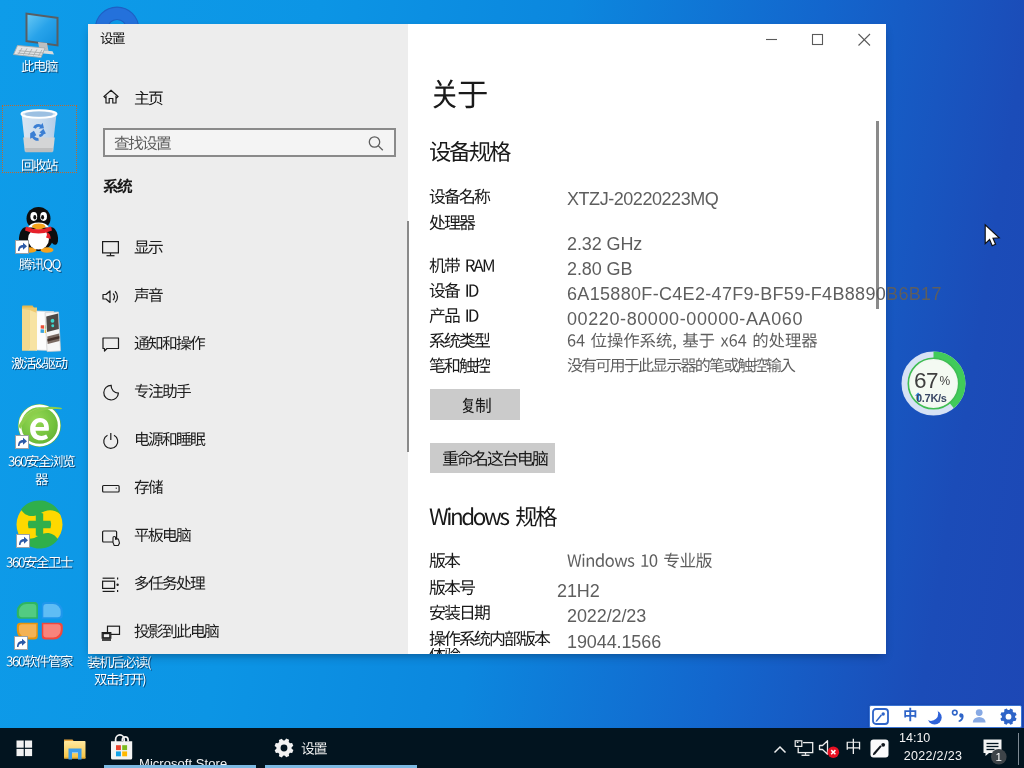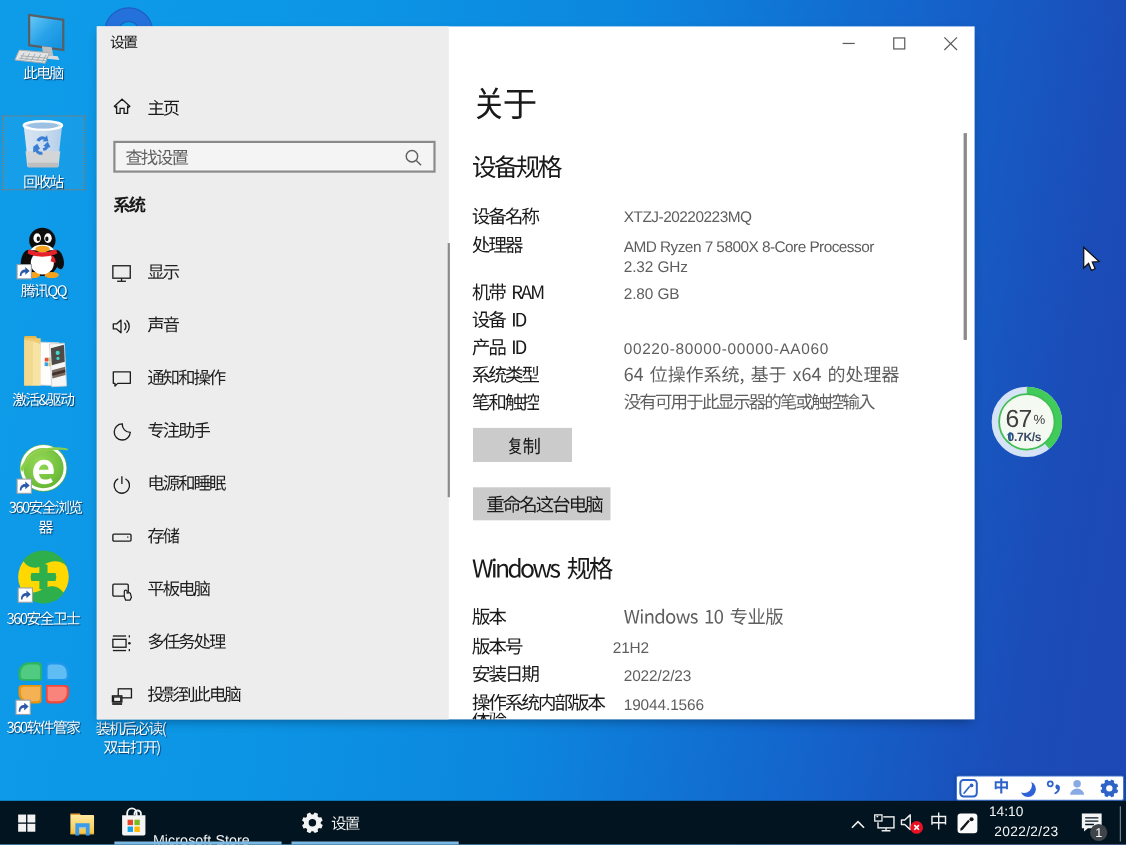--- a/index.html
+++ b/index.html
@@ -1,20 +1,20 @@
 <!DOCTYPE html>
 <html><head><meta charset="utf-8"><style>
 *{margin:0;padding:0;box-sizing:border-box}
 html,body{width:1024px;height:768px;overflow:hidden}
 #scr{position:relative;width:1024px;height:768px;overflow:hidden;font-family:"Liberation Sans",sans-serif;
 background:linear-gradient(99deg,#0E9CE9 0%,#0C95E5 28%,#0C87DE 50%,#1366CD 72%,#1B4CB8 90%,#1D47B5 100%);}
 .t{position:absolute}
 div.ab{position:absolute}
 svg{position:absolute;overflow:visible}
-.lat{position:absolute;color:#5E5E5E;font-size:14px;letter-spacing:-0.1px;white-space:pre}
+.lat{position:absolute;color:#5E5E5E;font-size:18px;letter-spacing:-0.1px;white-space:pre}
 .shadow path{filter:drop-shadow(1px 1.2px 0.7px rgba(10,30,60,.66))}
 </style></head><body>
 <div id="scr">
 
 <svg style="left:0;top:0" width="1024" height="768">
 <ellipse cx="117" cy="28.8" rx="15.5" ry="15.5" fill="none" stroke="#2471DB" stroke-width="12.4"></ellipse>
 <ellipse cx="117" cy="28.8" rx="21.7" ry="21.7" fill="none" stroke="#1E60C4" stroke-width="1.1"></ellipse>
 <ellipse cx="117" cy="28.8" rx="9.3" ry="9.3" fill="none" stroke="#1E60C4" stroke-width="1.1"></ellipse>
 </svg>
 <svg style="left:14px;top:10px" width="52" height="50" viewBox="0 0 52 50">
@@ -320,23 +320,23 @@
 <svg class="t" style="left:429px;top:308.5px;" width="51" height="21" viewBox="0 -12.77 51 21">
       <path d="M4.4 -10.3C5 -9.5 5.6 -8.5 5.8 -7.8L7 -8.3C6.7 -9 6.1 -10 5.5 -10.7ZM11.6 -10.7C11.3 -9.8 10.7 -8.6 10.2 -7.8H2.1V-5.5C2.1 -3.7 1.9 -1.2 0.6 0.6C0.9 0.8 1.4 1.2 1.6 1.5C3.1 -0.5 3.4 -3.5 3.4 -5.5V-6.6H15.6V-7.8H11.5C11.9 -8.5 12.5 -9.4 12.9 -10.2ZM7.1 -13.8C7.5 -13.3 7.9 -12.6 8.2 -12.1H1.8V-10.9H15.2V-12.1H9.6L9.7 -12.1C9.4 -12.7 8.9 -13.5 8.4 -14.1Z M20.1 -12.2H26.8V-9H20.1ZM18.8 -13.4V-7.8H28.1V-13.4ZM16.4 -6V1.3H17.6V0.4H21.1V1.2H22.4V-6ZM17.6 -0.8V-4.8H21.1V-0.8ZM24.2 -6V1.3H25.4V0.4H29.3V1.2H30.5V-6ZM25.4 -0.8V-4.8H29.3V-0.8Z M37.4 0H39V-12.3H37.4Z M40.5 0H43.7C47.4 0 49.4 -2.3 49.4 -6.2C49.4 -10.1 47.4 -12.3 43.6 -12.3H40.5ZM42.1 -1.3V-11.1H43.5C46.4 -11.1 47.8 -9.3 47.8 -6.2C47.8 -3.1 46.4 -1.3 43.5 -1.3Z" fill="#1b1b1b"></path>
     </svg>
 <svg class="t" style="left:429px;top:333.5px;" width="62" height="21" viewBox="0 -12.77 62 21">
       <path d="M4.5 -3.2C3.6 -2 2.1 -0.7 0.6 0.1C1 0.3 1.5 0.8 1.8 1C3.1 0.1 4.7 -1.3 5.8 -2.7ZM10.8 -2.6C12.2 -1.5 14 0 14.9 1L16 0.2C15.1 -0.8 13.2 -2.3 11.8 -3.3ZM13.9 -13.9C11 -13.3 5.8 -12.9 1.5 -12.8C1.6 -12.5 1.7 -12 1.8 -11.7C3.2 -11.7 4.8 -11.8 6.4 -11.9C5.8 -11 4.9 -10.1 4.2 -9.4L3 -10L2.2 -9.3C3.5 -8.5 5.1 -7.3 6.1 -6.4C5.6 -6 5.1 -5.6 4.6 -5.3L0.9 -5.3L1.1 -4L7.7 -4.1V1.3H9V-4.2L13.9 -4.3C14.3 -3.8 14.7 -3.4 15 -3L16.1 -3.7C15.3 -4.9 13.5 -6.6 12 -7.8L11 -7.1C11.6 -6.6 12.2 -6 12.8 -5.4L6.5 -5.3C8.5 -6.9 10.7 -8.9 12.4 -10.7L11.2 -11.4C10.1 -10.1 8.6 -8.6 7 -7.3C6.5 -7.7 5.8 -8.2 5.1 -8.7C6.1 -9.6 7.2 -10.8 8.1 -11.9L7.9 -12C10.4 -12.2 12.9 -12.4 14.8 -12.8Z M26.7 -5.9V-0.6C26.7 0.6 27 1 28.2 1C28.4 1 29.4 1 29.7 1C30.7 1 31 0.4 31.1 -1.9C30.8 -2 30.3 -2.2 30 -2.4C30 -0.4 29.9 -0.1 29.5 -0.1C29.3 -0.1 28.5 -0.1 28.4 -0.1C28 -0.1 28 -0.2 28 -0.6V-5.9ZM23.6 -5.9C23.5 -2.6 23.1 -0.8 20.3 0.3C20.6 0.5 21 1 21.1 1.3C24.2 0.1 24.7 -2.1 24.8 -5.9ZM15.7 -0.9 16 0.4C17.5 -0.1 19.5 -0.8 21.4 -1.4L21.2 -2.5C19.1 -1.9 17.1 -1.2 15.7 -0.9ZM25 -13.8C25.3 -13.2 25.7 -12.2 25.9 -11.7H21.8V-10.5H24.9C24.1 -9.5 22.9 -7.9 22.6 -7.6C22.2 -7.3 21.8 -7.2 21.5 -7.1C21.6 -6.8 21.9 -6.2 21.9 -5.8C22.4 -6 23.1 -6.1 29.2 -6.7C29.5 -6.2 29.7 -5.8 29.9 -5.5L30.9 -6.1C30.4 -7 29.3 -8.6 28.4 -9.8L27.4 -9.3C27.8 -8.8 28.2 -8.2 28.6 -7.7L23.9 -7.3C24.7 -8.2 25.7 -9.5 26.4 -10.5H30.9V-11.7H26.1L27.2 -12C27 -12.5 26.5 -13.5 26.2 -14.1ZM16 -7.1C16.3 -7.2 16.6 -7.3 18.7 -7.6C17.9 -6.5 17.3 -5.7 17 -5.4C16.4 -4.8 16.1 -4.4 15.7 -4.3C15.8 -3.9 16 -3.3 16.1 -3.1C16.5 -3.3 17 -3.5 21.2 -4.4C21.2 -4.6 21.1 -5.1 21.2 -5.5L18 -4.9C19.3 -6.3 20.5 -8.1 21.6 -9.9L20.5 -10.6C20.2 -10 19.8 -9.4 19.4 -8.8L17.4 -8.6C18.4 -10 19.4 -11.8 20.2 -13.6L18.9 -14.2C18.2 -12.1 16.9 -10 16.5 -9.4C16.2 -8.9 15.9 -8.5 15.6 -8.4C15.7 -8 15.9 -7.4 16 -7.1Z M33.1 -13.2C33.8 -12.5 34.5 -11.5 34.8 -10.9H31.2V-9.7H36.7C35.3 -8.3 33.1 -7.2 30.9 -6.6C31.2 -6.4 31.5 -5.9 31.7 -5.6C34 -6.2 36.3 -7.6 37.7 -9.2V-6.4H39V-9.3C40.4 -7.6 42.7 -6.4 45.1 -5.8C45.3 -6.1 45.7 -6.6 45.9 -6.8C43.6 -7.3 41.4 -8.3 40.1 -9.7H45.7V-10.9H41.8C42.4 -11.5 43.2 -12.4 43.9 -13.3L42.5 -13.8C42.1 -13 41.3 -11.9 40.7 -11.2L41.5 -10.9H39V-14.1H37.7V-10.9H35.1L36 -11.3C35.7 -12 34.9 -13 34.1 -13.6ZM37.8 -6C37.7 -5.3 37.6 -4.7 37.5 -4.2H31.2V-3H37.1C36.2 -1.4 34.6 -0.4 30.8 0.2C31 0.5 31.3 1 31.4 1.3C35.6 0.6 37.5 -0.7 38.4 -2.8C39.6 -0.4 41.9 0.9 45.4 1.3C45.6 1 45.9 0.4 46.2 0.1C42.9 -0.2 40.7 -1.1 39.6 -3H45.8V-4.2H43.1L43.8 -4.8C43.1 -5.3 41.8 -5.8 40.8 -6.2L40.1 -5.6C41 -5.2 42.2 -4.6 42.9 -4.2H38.8C39 -4.7 39.1 -5.3 39.1 -6Z M55.7 -13.2V-7.5H56.8V-13.2ZM58.8 -14V-6.5C58.8 -6.3 58.7 -6.2 58.5 -6.2C58.2 -6.2 57.4 -6.2 56.4 -6.2C56.6 -5.9 56.8 -5.4 56.8 -5.1C58 -5.1 58.9 -5.1 59.4 -5.3C59.9 -5.5 60 -5.8 60 -6.5V-14ZM51.5 -12.3V-10H49.4V-10.1V-12.3ZM46.1 -10V-8.9H48.2C48 -7.7 47.4 -6.6 46 -5.7C46.2 -5.5 46.6 -5.1 46.8 -4.8C48.5 -5.9 49.2 -7.4 49.4 -8.9H51.5V-5.3H52.7V-8.9H54.6V-10H52.7V-12.3H54.3V-13.4H46.7V-12.3H48.3V-10.1V-10ZM52.8 -5.6V-3.7H47.5V-2.6H52.8V-0.4H45.8V0.8H61V-0.4H54.1V-2.6H59.2V-3.7H54.1V-5.6Z" fill="#1b1b1b"></path>
     </svg>
 <svg class="t" style="left:429px;top:358.5px;" width="62" height="21" viewBox="0 -12.77 62 21">
       <path d="M1 -2.7 1.1 -1.6 7.2 -2.1V-0.7C7.2 0.8 7.7 1.2 9.6 1.2C10 1.2 13 1.2 13.4 1.2C15 1.2 15.4 0.6 15.6 -1.3C15.2 -1.4 14.7 -1.6 14.4 -1.8C14.3 -0.2 14.2 0.1 13.4 0.1C12.7 0.1 10.1 0.1 9.6 0.1C8.6 0.1 8.4 -0.1 8.4 -0.7V-2.2L15.9 -2.8L15.7 -3.9L8.4 -3.3V-5.1L14.3 -5.6L14.2 -6.6L8.4 -6.1V-7.7C10.6 -7.9 12.7 -8.2 14.3 -8.6L13.6 -9.6C10.9 -9 6.2 -8.5 2.1 -8.2C2.3 -7.9 2.4 -7.5 2.4 -7.2C3.9 -7.2 5.6 -7.4 7.2 -7.5V-6L1.8 -5.6L1.9 -4.5L7.2 -5V-3.2ZM3.1 -14.2C2.6 -12.5 1.7 -10.8 0.6 -9.7C0.9 -9.6 1.4 -9.2 1.7 -9C2.2 -9.7 2.8 -10.5 3.3 -11.4H4.1C4.6 -10.7 5 -9.7 5.2 -9.1L6.3 -9.5C6.1 -10 5.8 -10.8 5.4 -11.4H8V-12.5H3.8C4 -13 4.1 -13.4 4.3 -13.9ZM9.7 -14.2C9.2 -12.5 8.3 -11 7.2 -9.9C7.5 -9.8 8 -9.4 8.3 -9.2C8.9 -9.8 9.4 -10.6 9.9 -11.4H11.1C11.5 -10.8 11.9 -10.1 12 -9.5L13.1 -9.9C13 -10.4 12.7 -10.9 12.4 -11.4H15.7V-12.5H10.4C10.6 -13 10.8 -13.4 10.9 -13.9Z M23.9 -12.5V0.6H25.1V-0.8H28.9V0.5H30.2V-12.5ZM25.1 -2V-11.3H28.9V-2ZM22.4 -14C20.9 -13.4 18.2 -12.9 16 -12.5C16.1 -12.3 16.3 -11.8 16.4 -11.5C17.3 -11.6 18.2 -11.8 19.1 -11.9V-9.1H15.8V-8H18.8C18.1 -5.8 16.7 -3.5 15.4 -2.3C15.7 -1.9 16 -1.4 16.1 -1.1C17.2 -2.2 18.3 -4.2 19.1 -6.1V1.3H20.4V-6.1C21.1 -5.1 22.1 -3.9 22.4 -3.2L23.2 -4.3C22.8 -4.8 21 -6.9 20.4 -7.5V-8H23.3V-9.1H20.4V-12.2C21.5 -12.4 22.4 -12.7 23.2 -13Z M38.5 -10.7V-4.4H41.3V-0.7L38 -0.4L38.2 0.8L44.8 0.1C45 0.6 45.1 1 45.2 1.4L46.3 1C46 -0.2 45.2 -2.1 44.4 -3.5L43.4 -3.2C43.8 -2.5 44.1 -1.8 44.4 -1L42.5 -0.9V-4.4H45.5V-10.7H42.5V-14.1H41.3V-10.7ZM39.6 -9.6H41.3V-5.5H39.6ZM42.5 -9.6H44.4V-5.5H42.5ZM34.2 -8.9V-7H32.8V-8.9ZM35.1 -8.9H36.6V-7H35.1ZM32.7 -9.8C32.9 -10.4 33.2 -11 33.5 -11.6H35.2C35 -11 34.7 -10.3 34.4 -9.8ZM33.1 -14.1C32.6 -12.1 31.7 -10.1 30.5 -8.8C30.8 -8.6 31.3 -8.2 31.5 -8L31.8 -8.4V-5.3C31.8 -3.5 31.7 -1 30.6 0.8C30.8 0.9 31.3 1.2 31.5 1.4C32.2 0.1 32.6 -1.5 32.7 -3.1H36.6V0C36.6 0.2 36.5 0.3 36.3 0.3C36.1 0.3 35.3 0.3 34.5 0.3C34.6 0.6 34.8 1.1 34.8 1.4C36 1.4 36.7 1.3 37.1 1.1C37.5 1 37.6 0.6 37.6 0V-9.8H35.5C36 -10.6 36.4 -11.4 36.7 -12.2L36 -12.7L35.8 -12.6H33.8C34 -13 34.1 -13.5 34.2 -13.9ZM34.2 -6V-4.1H32.8L32.8 -5.3V-6ZM35.1 -6H36.6V-4.1H35.1Z M50.5 -0.3V0.9H61.1V-0.3H56.5V-3.8H60.3V-5H51.6V-3.8H55.2V-0.3ZM55.2 -14.1V-12.3H51V-9.5H52.1V-11.3H53.9C53.8 -8.8 53.4 -7.5 50.9 -6.9C51.2 -6.7 51.5 -6.2 51.6 -6C54.3 -6.8 54.9 -8.4 55.1 -11.3H56.7V-7.9C56.7 -6.8 56.9 -6.5 58.1 -6.5C58.4 -6.5 59.4 -6.5 59.7 -6.5C60.6 -6.5 60.9 -6.9 61 -8.6C60.7 -8.7 60.2 -8.8 60 -9C59.9 -7.7 59.9 -7.5 59.5 -7.5C59.3 -7.5 58.4 -7.5 58.3 -7.5C57.9 -7.5 57.8 -7.6 57.8 -8V-11.3H59.8V-9.6H61V-12.3H56.5V-14.1ZM47.8 -14.1V-10.7H45.7V-9.5H47.8V-6.2L45.5 -5.4L45.8 -4.2L47.8 -4.9V-0.1C47.8 0.1 47.7 0.2 47.5 0.2C47.3 0.2 46.7 0.2 45.9 0.2C46.1 0.5 46.3 1 46.3 1.3C47.4 1.4 48 1.3 48.4 1.1C48.8 0.9 49 0.6 49 -0.1V-5.3L50.9 -6L50.6 -7.2L49 -6.6V-9.5H50.7V-10.7H49V-14.1Z" fill="#1b1b1b"></path>
     </svg>
 <div class="lat" style="left:567px;top:189px;letter-spacing:-0.45px">XTZJ-20220223MQ</div>
-<div class="lat" style="left:567px;top:215.5px;letter-spacing:-0.5px">AMD Ryzen 7 5800X 8-Core Processor</div>
 <div class="lat" style="left:567px;top:234px">2.32 GHz</div>
 <div class="lat" style="left:567px;top:258.5px">2.80 GB</div>
+<div class="lat" style="left:567px;top:283.5px;letter-spacing:0.32px">6A15880F-C4E2-47F9-BF59-F4B8890B6B17</div>
 <div class="lat" style="left:567px;top:308.5px;letter-spacing:0.6px">00220-80000-00000-AA060</div>
 <svg class="t" style="left:567px;top:333.5px;" width="253" height="20" viewBox="0 -12.43 253 20">
       <path d="M4.9 0.2C6.8 0.2 8.4 -1.4 8.4 -3.7C8.4 -6.2 7.1 -7.4 5 -7.4C4.1 -7.4 3.1 -6.9 2.3 -6C2.4 -9.7 3.7 -11 5.4 -11C6.1 -11 6.9 -10.6 7.3 -10.1L8.2 -11C7.5 -11.7 6.6 -12.2 5.3 -12.2C3 -12.2 0.9 -10.4 0.9 -5.7C0.9 -1.8 2.6 0.2 4.9 0.2ZM2.4 -4.8C3.1 -5.9 4.1 -6.3 4.8 -6.3C6.2 -6.3 6.9 -5.3 6.9 -3.7C6.9 -2 6.1 -1 4.9 -1C3.4 -1 2.5 -2.3 2.4 -4.8Z M14.6 0H16V-3.3H17.6V-4.5H16V-12H14.4L9.4 -4.3V-3.3H14.6ZM14.6 -4.5H10.9L13.7 -8.6C14 -9.2 14.3 -9.8 14.6 -10.4H14.7C14.7 -9.7 14.6 -8.8 14.6 -8.2Z M30.4 -8.1C31 -5.9 31.5 -3 31.6 -1.4L32.8 -1.7C32.7 -3.3 32.1 -6.1 31.5 -8.3ZM29 -10.5V-9.4H39V-10.5H34.5V-13.5H33.3V-10.5ZM28.6 -0.6V0.5H39.4V-0.6H35.5C36.2 -2.7 37.1 -5.7 37.7 -8.2L36.3 -8.4C35.9 -6 35 -2.7 34.3 -0.6ZM28.2 -13.7C27.2 -11.2 25.6 -8.8 24 -7.2C24.2 -6.9 24.6 -6.3 24.7 -6C25.3 -6.6 25.9 -7.4 26.5 -8.2V1.3H27.7V-9.9C28.3 -11 28.9 -12.2 29.3 -13.3Z M48.6 -12.1H52.4V-10.4H48.6ZM47.5 -13.1V-9.5H53.5V-13.1ZM46.8 -7.8H49V-6H46.8ZM51.9 -7.8H54.1V-6H51.9ZM42.6 -13.7V-10.4H40.7V-9.3H42.6V-5.7C41.8 -5.4 41.1 -5.2 40.6 -5L40.9 -3.9L42.6 -4.5V-0.1C42.6 0.1 42.5 0.1 42.3 0.1C42.2 0.1 41.7 0.1 41.2 0.1C41.3 0.4 41.5 0.9 41.5 1.2C42.3 1.2 42.9 1.2 43.2 1C43.6 0.8 43.7 0.5 43.7 -0.1V-4.9L45.4 -5.6L45.2 -6.7L43.7 -6.1V-9.3H45.3V-10.4H43.7V-13.7ZM49.9 -5.1V-3.8H45.6V-2.8H49.1C48 -1.6 46.2 -0.5 44.5 -0C44.7 0.2 45.1 0.7 45.3 0.9C46.9 0.3 48.7 -0.8 49.9 -2.1V1.3H51V-2.2C52.1 -1 53.6 0.2 55 0.8C55.2 0.5 55.5 0.1 55.8 -0.1C54.3 -0.7 52.8 -1.7 51.8 -2.8H55.5V-3.8H51V-5.1H55.2V-8.7H50.9V-5.1H50V-8.7H45.9V-5.1Z M64.9 -13.5C64.1 -11.1 62.8 -8.8 61.3 -7.2C61.6 -7 62 -6.6 62.2 -6.4C63.1 -7.3 63.9 -8.5 64.6 -9.8H65.7V1.3H66.9V-2.7H71.9V-3.8H66.9V-6.3H71.7V-7.5H66.9V-9.8H72V-11H65.2C65.5 -11.7 65.8 -12.5 66.1 -13.2ZM61 -13.7C60 -11.2 58.5 -8.7 56.9 -7.1C57.1 -6.9 57.5 -6.2 57.6 -5.9C58.2 -6.5 58.7 -7.1 59.2 -7.9V1.3H60.5V-9.8C61.1 -10.9 61.7 -12.1 62.1 -13.3Z M77 -3.1C76.1 -1.9 74.6 -0.7 73.2 0.1C73.6 0.3 74.1 0.7 74.4 1C75.7 0.1 77.2 -1.3 78.3 -2.7ZM83.1 -2.5C84.5 -1.5 86.3 0 87.1 0.9L88.2 0.2C87.3 -0.8 85.5 -2.2 84.1 -3.2ZM86.1 -13.5C83.3 -12.9 78.3 -12.6 74 -12.5C74.2 -12.2 74.3 -11.7 74.3 -11.4C75.8 -11.4 77.3 -11.5 78.9 -11.6C78.2 -10.7 77.4 -9.8 76.7 -9.1L75.6 -9.8L74.7 -9C76.1 -8.3 77.6 -7.1 78.5 -6.2C78 -5.9 77.6 -5.5 77.1 -5.2L73.5 -5.1L73.7 -3.9L80.1 -4V1.3H81.4V-4.1L86.1 -4.2C86.6 -3.7 87 -3.3 87.2 -2.9L88.3 -3.6C87.5 -4.8 85.7 -6.4 84.3 -7.6L83.3 -6.9C83.9 -6.4 84.5 -5.9 85.1 -5.3L78.9 -5.2C80.9 -6.7 83.1 -8.7 84.7 -10.4L83.5 -11.1C82.5 -9.8 81 -8.4 79.5 -7.1C79 -7.5 78.3 -8 77.6 -8.5C78.5 -9.4 79.6 -10.5 80.5 -11.6L80.3 -11.7C82.8 -11.8 85.2 -12.1 87 -12.5Z M100.4 -5.8V-0.6C100.4 0.6 100.6 1 101.8 1C102 1 103 1 103.2 1C104.2 1 104.5 0.4 104.6 -1.9C104.3 -1.9 103.8 -2.1 103.6 -2.4C103.5 -0.4 103.4 -0.1 103.1 -0.1C102.9 -0.1 102.1 -0.1 102 -0.1C101.6 -0.1 101.6 -0.1 101.6 -0.6V-5.8ZM97.3 -5.7C97.2 -2.5 96.8 -0.7 94.1 0.3C94.4 0.5 94.7 0.9 94.9 1.3C97.9 0 98.4 -2.1 98.5 -5.7ZM89.6 -0.9 89.9 0.3C91.4 -0.1 93.3 -0.7 95.1 -1.3L94.9 -2.4C93 -1.8 91 -1.2 89.6 -0.9ZM98.7 -13.5C99 -12.8 99.4 -11.9 99.6 -11.4H95.6V-10.3H98.5C97.8 -9.2 96.7 -7.7 96.3 -7.4C96 -7.1 95.6 -7 95.3 -6.9C95.4 -6.6 95.6 -6 95.7 -5.7C96.1 -5.9 96.8 -6 102.8 -6.5C103 -6.1 103.3 -5.7 103.4 -5.3L104.5 -5.9C104 -6.9 102.9 -8.4 102 -9.5L101.1 -9C101.4 -8.6 101.8 -8 102.1 -7.5L97.6 -7.1C98.4 -8 99.3 -9.3 100 -10.3H104.4V-11.4H99.7L100.8 -11.7C100.6 -12.2 100.2 -13.1 99.8 -13.8ZM89.9 -6.9C90.2 -7 90.5 -7.1 92.5 -7.4C91.8 -6.4 91.2 -5.6 90.9 -5.2C90.3 -4.6 90 -4.2 89.6 -4.2C89.8 -3.8 90 -3.2 90 -3C90.4 -3.2 90.9 -3.4 95 -4.3C94.9 -4.5 94.9 -5 95 -5.3L91.9 -4.7C93.1 -6.2 94.3 -7.9 95.4 -9.7L94.3 -10.3C94 -9.7 93.6 -9.1 93.2 -8.5L91.2 -8.3C92.2 -9.7 93.3 -11.5 94 -13.2L92.8 -13.8C92.1 -11.8 90.8 -9.7 90.4 -9.2C90.1 -8.6 89.8 -8.2 89.5 -8.2C89.6 -7.8 89.8 -7.2 89.9 -6.9Z M106.5 3.1C108 2.5 108.9 1.3 108.9 -0.3C108.9 -1.4 108.4 -2.1 107.6 -2.1C107 -2.1 106.5 -1.7 106.5 -1C106.5 -0.4 107 0 107.6 0L107.8 0C107.8 1 107.1 1.8 106.1 2.2Z M126.5 -13.7V-12.1H120.6V-13.7H119.3V-12.1H116.8V-11.1H119.3V-5.9H116.1V-4.8H119.7C118.7 -3.7 117.3 -2.6 115.9 -2.1C116.2 -1.9 116.6 -1.4 116.7 -1.1C118.3 -1.9 120 -3.3 121 -4.8H126.2C127.2 -3.4 128.8 -2 130.3 -1.3C130.5 -1.6 130.9 -2.1 131.2 -2.3C129.8 -2.8 128.4 -3.7 127.5 -4.8H131V-5.9H127.8V-11.1H130.2V-12.1H127.8V-13.7ZM120.6 -11.1H126.5V-10H120.6ZM122.9 -4.3V-2.9H119.5V-1.9H122.9V-0.2H117.4V0.9H129.8V-0.2H124.1V-1.9H127.5V-2.9H124.1V-4.3ZM120.6 -9.1H126.5V-8H120.6ZM120.6 -7H126.5V-5.9H120.6Z M133.7 -12.6V-11.3H139.4V-7.2H132.6V-6H139.4V-0.5C139.4 -0.1 139.2 -0 138.9 -0C138.5 -0 137.2 -0 135.9 -0.1C136.1 0.3 136.3 0.9 136.4 1.2C138.1 1.2 139.2 1.2 139.8 1C140.4 0.8 140.6 0.4 140.6 -0.5V-6H147.1V-7.2H140.6V-11.3H146V-12.6Z M153.8 0H155.4L156.6 -2.1C156.9 -2.6 157.1 -3.2 157.5 -3.7H157.5C157.9 -3.2 158.2 -2.6 158.5 -2.1L159.8 0H161.4L158.5 -4.5L161.2 -8.9H159.7L158.6 -6.9C158.3 -6.4 158 -6 157.8 -5.4H157.7C157.4 -6 157.1 -6.4 156.8 -6.9L155.6 -8.9H154L156.7 -4.6Z M166.6 0.2C168.4 0.2 170 -1.4 170 -3.7C170 -6.2 168.7 -7.4 166.7 -7.4C165.8 -7.4 164.7 -6.9 164 -6C164 -9.7 165.4 -11 167.1 -11C167.8 -11 168.5 -10.6 169 -10.1L169.8 -11C169.2 -11.7 168.3 -12.2 167 -12.2C164.7 -12.2 162.6 -10.4 162.6 -5.7C162.6 -1.8 164.3 0.2 166.6 0.2ZM164 -4.8C164.8 -5.9 165.7 -6.3 166.5 -6.3C167.9 -6.3 168.6 -5.3 168.6 -3.7C168.6 -2 167.7 -1 166.6 -1C165.1 -1 164.2 -2.3 164 -4.8Z M176.3 0H177.7V-3.3H179.3V-4.5H177.7V-12H176L171 -4.3V-3.3H176.3ZM176.3 -4.5H172.6L175.3 -8.6C175.7 -9.2 176 -9.8 176.3 -10.4H176.3C176.3 -9.7 176.3 -8.8 176.3 -8.2Z M194.3 -6.9C195.2 -5.7 196.4 -4.1 196.8 -3.1L197.9 -3.7C197.3 -4.7 196.2 -6.3 195.3 -7.5ZM189.2 -13.8C189.1 -13 188.8 -11.9 188.6 -11.1H186.7V0.9H187.9V-0.4H192.4V-11.1H189.7C190 -11.8 190.3 -12.7 190.6 -13.5ZM187.9 -10H191.3V-6.6H187.9ZM187.9 -1.5V-5.5H191.3V-1.5ZM195.1 -13.8C194.6 -11.5 193.7 -9.3 192.6 -7.8C192.9 -7.7 193.4 -7.3 193.6 -7.1C194.1 -7.9 194.7 -8.9 195.1 -10H199.3C199.1 -3.5 198.9 -0.9 198.3 -0.4C198.1 -0.2 198 -0.1 197.6 -0.1C197.3 -0.1 196.3 -0.1 195.2 -0.2C195.4 0.1 195.6 0.6 195.6 1C196.5 1 197.5 1 198 1C198.6 0.9 199 0.8 199.4 0.3C200 -0.5 200.2 -3 200.5 -10.5C200.5 -10.7 200.5 -11.2 200.5 -11.2H195.6C195.8 -11.9 196.1 -12.7 196.3 -13.5Z M208.6 -10C208.3 -7.7 207.7 -5.8 206.9 -4.3C206.3 -5.4 205.7 -6.8 205.3 -8.6C205.5 -9.1 205.6 -9.5 205.8 -10ZM205.2 -13.7C204.8 -10.5 203.8 -7.4 202.5 -5.7C202.8 -5.5 203.3 -5.2 203.5 -5C203.9 -5.6 204.3 -6.2 204.7 -7C205.1 -5.5 205.6 -4.2 206.3 -3.2C205.2 -1.6 203.8 -0.4 202.2 0.4C202.5 0.6 203 1 203.2 1.3C204.7 0.6 206 -0.6 207.1 -2.1C209.1 0.3 211.7 0.8 214.5 0.8H216.9C217 0.4 217.2 -0.2 217.4 -0.5C216.8 -0.5 215.1 -0.5 214.6 -0.5C212.1 -0.5 209.6 -0.9 207.7 -3.1C208.8 -5.1 209.6 -7.7 210 -11L209.2 -11.2L208.9 -11.1H206.1C206.2 -11.9 206.4 -12.6 206.5 -13.4ZM211.7 -13.7V-1.7H213V-8.5C214.1 -7.2 215.3 -5.7 215.9 -4.7L217 -5.3C216.2 -6.5 214.7 -8.4 213.4 -9.7L213 -9.5V-13.7Z M225.7 -8.8H228.2V-6.7H225.7ZM229.3 -8.8H231.8V-6.7H229.3ZM225.7 -11.9H228.2V-9.8H225.7ZM229.3 -11.9H231.8V-9.8H229.3ZM223.2 -0.4V0.8H233.8V-0.4H229.4V-2.6H233.2V-3.7H229.4V-5.7H233V-13H224.6V-5.7H228.1V-3.7H224.4V-2.6H228.1V-0.4ZM218.5 -1.6 218.8 -0.4C220.3 -0.9 222.2 -1.5 223.9 -2.1L223.7 -3.3L221.9 -2.7V-6.8H223.6V-7.9H221.9V-11.5H223.8V-12.6H218.7V-11.5H220.7V-7.9H218.9V-6.8H220.7V-2.3C219.9 -2 219.2 -1.8 218.5 -1.6Z M237.4 -12H240.4V-9.5H237.4ZM244.5 -12H247.5V-9.5H244.5ZM243.4 -13V-8.5H248.7V-13ZM241.7 -8.9 241.6 -8.7V-13H236.3V-8.5H241.5C241.2 -8.1 241 -7.7 240.6 -7.3H235.1V-6.1H239.5C238.3 -5.1 236.6 -4.2 234.7 -3.6C235 -3.4 235.3 -2.9 235.5 -2.6L236.5 -3V1.3H237.6V0.7H240.5V1.3H241.7V-4H238.5C239.5 -4.6 240.5 -5.3 241.2 -6.1H243.7C244.4 -5.3 245.3 -4.6 246.3 -4H243.2V1.3H244.3V0.7H247.3V1.3H248.4V-3C248.8 -2.9 249.1 -2.7 249.5 -2.6C249.7 -2.9 250 -3.4 250.3 -3.6C248.4 -4.1 246.5 -5 245.3 -6.1H249.8V-7.3H242.1C242.4 -7.7 242.6 -8.1 242.9 -8.6ZM237.6 -0.3V-2.9H240.5V-0.3ZM244.3 -0.3V-2.9H247.3V-0.3Z" fill="#5E5E5E"></path>
     </svg>
 <svg class="t" style="left:567px;top:359px;" width="230" height="20" viewBox="0 -12.09 230 20">
       <path d="M1.5 -12.4C2.5 -11.9 3.7 -11.1 4.3 -10.5L5 -11.5C4.4 -12.1 3.1 -12.8 2.1 -13.2ZM0.6 -8.1C1.7 -7.6 2.9 -6.9 3.5 -6.3L4.2 -7.3C3.6 -7.8 2.3 -8.6 1.2 -9ZM1.1 0.3 2.1 1C3 -0.4 4.1 -2.4 4.9 -4.1L4 -4.9C3.1 -3.1 1.9 -1 1.1 0.3ZM6.8 -12.8V-11C6.8 -9.7 6.5 -8.4 4.6 -7.4C4.9 -7.2 5.3 -6.7 5.5 -6.5C7.5 -7.7 8 -9.4 8 -10.9V-11.7H11.3V-8.9C11.3 -8 11.5 -7.7 11.7 -7.5C12 -7.3 12.4 -7.2 12.7 -7.2C12.9 -7.2 13.5 -7.2 13.7 -7.2C14 -7.2 14.4 -7.3 14.6 -7.4C14.9 -7.5 15 -7.6 15.1 -7.9C15.3 -8.2 15.3 -9 15.3 -9.6C15 -9.7 14.6 -9.9 14.3 -10.2C14.3 -9.4 14.3 -8.9 14.3 -8.7C14.2 -8.5 14.1 -8.3 14 -8.3C14 -8.3 13.8 -8.2 13.6 -8.2C13.4 -8.2 13.1 -8.2 13 -8.2C12.8 -8.2 12.7 -8.2 12.6 -8.3C12.5 -8.3 12.5 -8.6 12.5 -8.9V-12.8ZM12.4 -5.2C11.8 -4.1 11 -3.1 10 -2.3C9 -3.1 8.3 -4.1 7.7 -5.2ZM5.4 -6.3V-5.2H7.4L6.6 -4.9C7.2 -3.7 8 -2.5 9 -1.6C7.6 -0.7 5.9 -0.1 4.2 0.2C4.4 0.5 4.7 1 4.8 1.3C6.7 0.9 8.4 0.2 9.9 -0.8C11.3 0.2 12.8 0.9 14.6 1.3C14.8 1 15.2 0.5 15.4 0.2C13.7 -0.1 12.2 -0.7 10.9 -1.6C12.3 -2.7 13.4 -4.2 14.1 -6L13.2 -6.4L13 -6.3Z M20.4 -13.4C20.2 -12.7 20 -12 19.7 -11.3H15.2V-10.2H19.2C18.2 -8.1 16.7 -6.1 14.8 -4.8C15.1 -4.6 15.4 -4.2 15.6 -3.9C16.6 -4.6 17.5 -5.5 18.3 -6.5V1.3H19.4V-1.9H26.1V-0.2C26.1 0 26 0.1 25.7 0.1C25.4 0.1 24.5 0.1 23.4 0.1C23.6 0.4 23.8 0.9 23.8 1.2C25.2 1.2 26.1 1.2 26.6 1C27.1 0.8 27.3 0.5 27.3 -0.2V-8.3H19.5C19.9 -8.9 20.2 -9.5 20.5 -10.2H29.1V-11.3H21C21.2 -11.9 21.4 -12.5 21.6 -13.1ZM19.4 -4.6H26.1V-2.9H19.4ZM19.4 -5.6V-7.3H26.1V-5.6Z M29.3 -12.2V-11H40.3V-0.5C40.3 -0.1 40.2 -0 39.8 0C39.4 0 38.1 0 36.9 -0C37.1 0.3 37.3 0.9 37.4 1.2C38.9 1.2 40 1.2 40.7 1C41.3 0.8 41.5 0.4 41.5 -0.4V-11H43.5V-12.2ZM32.1 -7.6H36.3V-3.9H32.1ZM30.9 -8.7V-1.5H32.1V-2.8H37.4V-8.7Z M45 -12.2V-6.5C45 -4.2 44.9 -1.4 43.1 0.6C43.4 0.7 43.9 1.1 44 1.4C45.3 0 45.8 -1.8 46 -3.6H50V1.1H51.2V-3.6H55.5V-0.3C55.5 -0.1 55.4 0 55.1 0C54.8 0.1 53.7 0.1 52.6 0C52.8 0.3 53 0.9 53 1.2C54.5 1.2 55.4 1.2 56 1C56.5 0.8 56.7 0.4 56.7 -0.3V-12.2ZM46.2 -11.1H50V-8.5H46.2ZM55.5 -11.1V-8.5H51.2V-11.1ZM46.2 -7.4H50V-4.7H46.1C46.2 -5.3 46.2 -5.9 46.2 -6.5ZM55.5 -7.4V-4.7H51.2V-7.4Z M58.8 -12.2V-11H64.3V-7H57.7V-5.8H64.3V-0.5C64.3 -0.1 64.1 -0 63.8 -0C63.4 -0 62.2 -0 60.9 -0.1C61.1 0.3 61.3 0.8 61.4 1.2C63.1 1.2 64.1 1.2 64.7 1C65.3 0.8 65.5 0.4 65.5 -0.5V-5.8H71.8V-7H65.5V-11H70.7V-12.2Z M71.7 -0.2 71.9 1.1C73.9 0.7 76.8 0.1 79.5 -0.4L79.4 -1.6L77.2 -1.1V-7.3H79.4V-8.4H77.2V-13.4H76V-0.9L74.2 -0.6V-10.1H73V-0.4ZM80.2 -13.4V-1.4C80.2 0.3 80.7 0.7 82.1 0.7C82.4 0.7 84.2 0.7 84.6 0.7C86 0.7 86.3 -0.1 86.4 -2.7C86.1 -2.8 85.6 -3 85.3 -3.2C85.2 -1 85.1 -0.4 84.5 -0.4C84.1 -0.4 82.6 -0.4 82.3 -0.4C81.6 -0.4 81.5 -0.6 81.5 -1.4V-6.3C83 -7.1 84.7 -8 85.9 -8.9L84.9 -9.9C84.1 -9.1 82.8 -8.3 81.5 -7.6V-13.4Z M89.1 -9.1H97.2V-7.4H89.1ZM89.1 -11.6H97.2V-10H89.1ZM87.9 -12.6V-6.4H98.4V-12.6ZM98.2 -5.2C97.7 -4.2 96.8 -2.9 96 -2L97 -1.5C97.7 -2.4 98.6 -3.7 99.3 -4.8ZM87.2 -4.7C87.8 -3.7 88.6 -2.3 89 -1.5L89.9 -2C89.6 -2.8 88.8 -4.1 88.1 -5.1ZM94.3 -5.8V-0.6H91.9V-5.8H90.8V-0.6H85.8V0.5H100.5V-0.6H95.4V-5.8Z M103.1 -5.6C102.4 -3.8 101.3 -2 100 -0.9C100.3 -0.7 100.8 -0.4 101.1 -0.2C102.3 -1.4 103.6 -3.3 104.3 -5.2ZM110.3 -5.1C111.4 -3.6 112.6 -1.5 113.1 -0.2L114.3 -0.7C113.8 -2.1 112.5 -4.1 111.4 -5.6ZM101.8 -12.2V-11H113V-12.2ZM100.4 -8.3V-7.1H106.7V-0.3C106.7 -0 106.6 0 106.4 0C106 0 105 0 103.9 0C104.1 0.4 104.3 0.9 104.3 1.3C105.8 1.3 106.7 1.2 107.3 1C107.8 0.8 108 0.5 108 -0.3V-7.1H114.4V-8.3Z M116.6 -11.7H119.5V-9.2H116.6ZM123.5 -11.7H126.5V-9.2H123.5ZM122.4 -12.7V-8.3H127.6V-12.7ZM120.8 -8.7 120.7 -8.5V-12.7H115.5V-8.3H120.6C120.4 -7.8 120.1 -7.4 119.8 -7.1H114.4V-6H118.7C117.5 -4.9 115.9 -4.1 114 -3.5C114.3 -3.3 114.6 -2.8 114.8 -2.6L115.8 -2.9V1.3H116.8V0.7H119.7V1.3H120.8V-3.9H117.7C118.7 -4.5 119.6 -5.2 120.4 -6H122.8C123.4 -5.2 124.3 -4.5 125.3 -3.9H122.3V1.3H123.3V0.7H126.3V1.3H127.4V-2.9C127.7 -2.8 128.1 -2.7 128.4 -2.6C128.6 -2.9 128.9 -3.3 129.2 -3.5C127.3 -4 125.5 -4.9 124.3 -6H128.7V-7.1H121.2C121.5 -7.5 121.7 -7.9 121.9 -8.3ZM116.8 -0.3V-2.9H119.7V-0.3ZM123.3 -0.3V-2.9H126.3V-0.3Z M136.6 -6.7C137.5 -5.6 138.5 -4 139 -3L140 -3.6C139.5 -4.6 138.4 -6.1 137.5 -7.3ZM131.6 -13.4C131.5 -12.6 131.2 -11.6 131 -10.8H129.2V0.9H130.3V-0.4H134.7V-10.8H132.1C132.3 -11.5 132.6 -12.4 132.9 -13.2ZM130.3 -9.7H133.6V-6.4H130.3ZM130.3 -1.5V-5.3H133.6V-1.5ZM137.3 -13.4C136.8 -11.2 135.9 -9 134.8 -7.6C135.1 -7.5 135.6 -7.1 135.8 -6.9C136.4 -7.7 136.9 -8.7 137.3 -9.7H141.4C141.2 -3.4 141 -0.9 140.5 -0.4C140.3 -0.2 140.1 -0.1 139.8 -0.1C139.4 -0.1 138.5 -0.1 137.4 -0.2C137.6 0.1 137.8 0.6 137.8 0.9C138.7 1 139.6 1 140.2 1C140.7 0.9 141.1 0.8 141.5 0.3C142.1 -0.5 142.3 -2.9 142.6 -10.2C142.6 -10.4 142.6 -10.8 142.6 -10.8H137.8C138 -11.6 138.3 -12.4 138.5 -13.2Z M142.9 -2.5 143 -1.5 148.8 -2V-0.7C148.8 0.7 149.3 1.1 151.1 1.1C151.5 1.1 154.3 1.1 154.7 1.1C156.2 1.1 156.6 0.6 156.8 -1.2C156.4 -1.3 155.9 -1.5 155.7 -1.7C155.6 -0.2 155.4 0.1 154.6 0.1C154 0.1 151.6 0.1 151.1 0.1C150.1 0.1 150 -0.1 150 -0.7V-2.1L157 -2.7L156.9 -3.7L150 -3.1V-4.8L155.6 -5.3L155.5 -6.3L150 -5.8V-7.3C152 -7.5 154 -7.8 155.5 -8.1L154.8 -9.1C152.3 -8.5 147.8 -8 144 -7.8C144.1 -7.5 144.3 -7.1 144.3 -6.8C145.7 -6.9 147.3 -7 148.8 -7.1V-5.7L143.7 -5.3L143.8 -4.3L148.8 -4.7V-3ZM144.9 -13.4C144.4 -11.8 143.6 -10.3 142.6 -9.2C142.9 -9 143.4 -8.7 143.6 -8.6C144.1 -9.2 144.6 -10 145.1 -10.8H145.9C146.3 -10.1 146.7 -9.2 146.9 -8.6L147.9 -9C147.8 -9.5 147.5 -10.2 147.1 -10.8H149.6V-11.8H145.6C145.8 -12.3 145.9 -12.7 146.1 -13.2ZM151.2 -13.4C150.7 -11.9 149.9 -10.4 148.8 -9.4C149.1 -9.3 149.6 -8.9 149.8 -8.7C150.4 -9.3 150.9 -10 151.4 -10.8H152.5C152.9 -10.2 153.2 -9.5 153.4 -9L154.4 -9.4C154.3 -9.8 154 -10.3 153.7 -10.8H156.9V-11.8H151.9C152.1 -12.3 152.2 -12.7 152.4 -13.2Z M167.2 -12.6C168.2 -12.1 169.4 -11.4 169.9 -10.8L170.7 -11.7C170.1 -12.2 168.9 -12.9 167.9 -13.3ZM157.2 -1 157.4 0.2C159.3 -0.2 161.9 -0.8 164.3 -1.3L164.2 -2.5C161.6 -1.9 158.9 -1.4 157.2 -1ZM159.3 -7.2H162.5V-4.4H159.3ZM158.2 -8.2V-3.4H163.7V-8.2ZM157.3 -10.8V-9.6H165.1C165.3 -7 165.7 -4.7 166.3 -2.8C165.2 -1.5 163.9 -0.4 162.4 0.3C162.7 0.6 163.2 1 163.3 1.3C164.6 0.5 165.7 -0.4 166.7 -1.5C167.4 0.2 168.4 1.3 169.6 1.3C170.8 1.3 171.3 0.5 171.5 -2.2C171.2 -2.4 170.7 -2.6 170.4 -2.9C170.4 -0.8 170.2 0 169.7 0C168.9 0 168.2 -0.9 167.6 -2.6C168.8 -4.2 169.8 -6.1 170.5 -8.2L169.3 -8.5C168.8 -6.8 168.1 -5.4 167.2 -4.1C166.8 -5.6 166.5 -7.5 166.4 -9.6H171.1V-10.8H166.3C166.3 -11.6 166.3 -12.5 166.3 -13.3H165C165 -12.5 165 -11.6 165.1 -10.8Z M178.4 -10.1V-4.1H181.1V-0.7L178 -0.4L178.1 0.7L184.4 0.1C184.6 0.5 184.7 1 184.8 1.3L185.8 0.9C185.6 -0.2 184.8 -2 184 -3.3L183.1 -3C183.4 -2.4 183.8 -1.7 184 -1L182.2 -0.8V-4.1H185.1V-10.1H182.2V-13.4H181.1V-10.1ZM179.5 -9.1H181.1V-5.2H179.5ZM182.2 -9.1H184V-5.2H182.2ZM174.4 -8.4V-6.6H173.1V-8.4ZM175.3 -8.4H176.6V-6.6H175.3ZM172.9 -9.3C173.2 -9.8 173.5 -10.4 173.7 -11H175.4C175.2 -10.4 174.9 -9.8 174.6 -9.3ZM173.3 -13.4C172.8 -11.4 172 -9.5 170.9 -8.3C171.1 -8.2 171.6 -7.8 171.8 -7.6L172.1 -8V-5.1C172.1 -3.3 172 -0.9 170.9 0.8C171.2 0.9 171.6 1.1 171.8 1.3C172.5 0.1 172.8 -1.4 173 -2.9H176.6V0C176.6 0.2 176.6 0.3 176.3 0.3C176.1 0.3 175.4 0.3 174.6 0.3C174.8 0.5 174.9 1 175 1.3C176.1 1.3 176.7 1.3 177.1 1.1C177.5 0.9 177.6 0.6 177.6 0V-9.3H175.6C176 -10 176.4 -10.8 176.7 -11.6L176 -12L175.9 -12H174C174.2 -12.3 174.3 -12.7 174.4 -13.1ZM174.4 -5.7V-3.9H173L173.1 -5.1V-5.7ZM175.3 -5.7H176.6V-3.9H175.3Z M189.8 -0.3V0.8H199.9V-0.3H195.5V-3.6H199.1V-4.7H190.8V-3.6H194.3V-0.3ZM194.3 -13.4V-11.7H190.3V-9H191.4V-10.7H193C192.9 -8.3 192.5 -7.1 190.2 -6.5C190.5 -6.3 190.7 -5.9 190.8 -5.6C193.4 -6.4 194 -7.9 194.1 -10.7H195.6V-7.5C195.6 -6.5 195.9 -6.1 197 -6.1C197.2 -6.1 198.2 -6.1 198.5 -6.1C199.3 -6.1 199.6 -6.6 199.8 -8.1C199.5 -8.2 199 -8.4 198.8 -8.5C198.7 -7.3 198.7 -7.1 198.3 -7.1C198.1 -7.1 197.3 -7.1 197.2 -7.1C196.8 -7.1 196.8 -7.2 196.8 -7.5V-10.7H198.6V-9.1H199.7V-11.7H195.5V-13.4ZM187.3 -13.3V-10.1H185.3V-9H187.3V-5.8L185 -5.1L185.3 -4L187.3 -4.6V-0.1C187.3 0.1 187.2 0.2 187 0.2C186.8 0.2 186.2 0.2 185.5 0.2C185.6 0.5 185.8 1 185.8 1.3C186.8 1.3 187.4 1.2 187.8 1C188.2 0.9 188.4 0.5 188.4 -0.1V-5L190.2 -5.7L189.9 -6.8L188.4 -6.2V-9H190V-10.1H188.4V-13.3Z M210.5 -7.1V-1.4H211.4V-7.1ZM212.5 -7.7V-0.1C212.5 0.1 212.4 0.1 212.3 0.2C212 0.2 211.4 0.2 210.7 0.1C210.8 0.4 211 0.9 211 1.1C211.9 1.1 212.6 1.1 213 1C213.4 0.8 213.5 0.5 213.5 -0.1V-7.7ZM199.9 -5.2C200.1 -5.4 200.5 -5.5 201 -5.5H202.3V-3.3C201.2 -3 200.2 -2.8 199.5 -2.7L199.7 -1.5L202.3 -2.2V1.3H203.3V-2.4L204.7 -2.8L204.6 -3.8L203.3 -3.5V-5.5H204.6V-6.6H203.3V-9H202.3V-6.6H200.9C201.3 -7.7 201.7 -9 202 -10.4H204.6V-11.5H202.3C202.4 -12 202.5 -12.6 202.6 -13.2L201.4 -13.3C201.4 -12.7 201.3 -12.1 201.2 -11.5H199.5V-10.4H201C200.7 -9 200.4 -8 200.2 -7.6C200 -6.8 199.8 -6.3 199.6 -6.3C199.7 -6 199.9 -5.5 199.9 -5.2ZM209.3 -13.4C208.2 -11.7 206.3 -10.2 204.3 -9.3C204.6 -9 204.9 -8.7 205.1 -8.4C205.5 -8.6 206 -8.9 206.4 -9.1V-8.5H212.3V-9.2C212.7 -9 213.1 -8.8 213.5 -8.5C213.7 -8.9 214 -9.2 214.3 -9.5C212.6 -10.2 211.1 -11.1 209.9 -12.5L210.3 -13ZM206.8 -9.4C207.7 -10.1 208.6 -10.9 209.3 -11.7C210.1 -10.8 211 -10.1 211.9 -9.4ZM208.6 -6.5V-5.2H206.4V-6.5ZM205.4 -7.4V1.2H206.4V-2.1H208.6V0C208.6 0.2 208.5 0.2 208.4 0.2C208.2 0.2 207.8 0.2 207.3 0.2C207.5 0.5 207.6 0.9 207.6 1.2C208.3 1.2 208.8 1.2 209.2 1C209.5 0.8 209.6 0.5 209.6 0V-7.4ZM206.4 -4.3H208.6V-3H206.4Z M220.1 -9.3C219.1 -4.8 217.1 -1.6 213.6 0.3C213.9 0.5 214.4 1 214.7 1.2C217.8 -0.6 219.9 -3.5 221 -7.7C221.8 -4.6 223.5 -1.1 227.4 1.2C227.6 0.9 228.1 0.4 228.4 0.2C222.1 -3.5 221.7 -9.6 221.7 -12.4H216.6V-11.2H220.6C220.6 -10.6 220.6 -9.9 220.8 -9.1Z" fill="#5E5E5E"></path>
     </svg>
 <div class="ab" style="left:430px;top:389px;width:90px;height:31px;background:#CBCBCB"></div>
 <svg class="t" style="left:460.0px;top:398.5px;" width="32" height="21" viewBox="0 -12.77 32 21">
       <path d="M6 -7.4H11V-6.3H6ZM6 -9.4H11V-8.3H6ZM5.8 -14.1C5.2 -12.4 4 -10.8 2.7 -9.7C2.9 -9.5 3.4 -9.1 3.6 -8.8C4 -9.2 4.4 -9.6 4.8 -10.1V-5.4H6.7C5.8 -4.1 4.3 -2.9 2.7 -2.2C3 -2 3.4 -1.6 3.6 -1.3C4.3 -1.7 5 -2.2 5.7 -2.8C6.2 -2.1 6.8 -1.5 7.5 -1C6.1 -0.3 4.5 0.2 2.9 0.4C3.1 0.7 3.4 1.1 3.5 1.4C5.3 1.1 7 0.5 8.5 -0.3C9.9 0.5 11.5 1 13.2 1.4C13.3 1 13.7 0.5 13.9 0.3C12.4 0.1 10.9 -0.4 9.6 -1C10.8 -1.8 11.7 -2.8 12.3 -4.1L11.5 -4.5L11.3 -4.4H7.4C7.6 -4.7 7.8 -5.1 8 -5.4H12.2V-10.3H5C5.3 -10.6 5.5 -11 5.7 -11.3H13V-12.4H6.4C6.7 -12.9 6.9 -13.3 7.1 -13.8ZM6.5 -3.4 6.5 -3.5H10.6C10.1 -2.8 9.4 -2.1 8.5 -1.6C7.7 -2.1 7 -2.7 6.5 -3.4Z M26.4 -12.6V-3.3H27.5V-12.6ZM29.3 -13.9V-0.4C29.3 -0.1 29.3 -0 29 -0C28.7 -0 27.8 -0 26.8 -0.1C26.9 0.3 27.1 0.9 27.2 1.3C28.4 1.3 29.4 1.2 29.9 1C30.4 0.8 30.6 0.4 30.6 -0.4V-13.9ZM17.4 -13.7C17 -12.1 16.5 -10.4 15.7 -9.3C16 -9.2 16.6 -8.9 16.8 -8.8C17.1 -9.3 17.4 -9.9 17.7 -10.5H19.9V-8.8H15.8V-7.6H19.9V-5.9H16.5V-0H17.7V-4.8H19.9V1.3H21.1V-4.8H23.4V-1.3C23.4 -1.1 23.3 -1.1 23.2 -1.1C23 -1.1 22.4 -1.1 21.7 -1.1C21.9 -0.8 22 -0.3 22.1 0C23 0 23.7 0 24 -0.2C24.5 -0.4 24.6 -0.7 24.6 -1.3V-5.9H21.1V-7.6H25.1V-8.8H21.1V-10.5H24.5V-11.7H21.1V-14H19.9V-11.7H18.1C18.3 -12.3 18.4 -12.9 18.6 -13.5Z" fill="#1b1b1b"></path>

